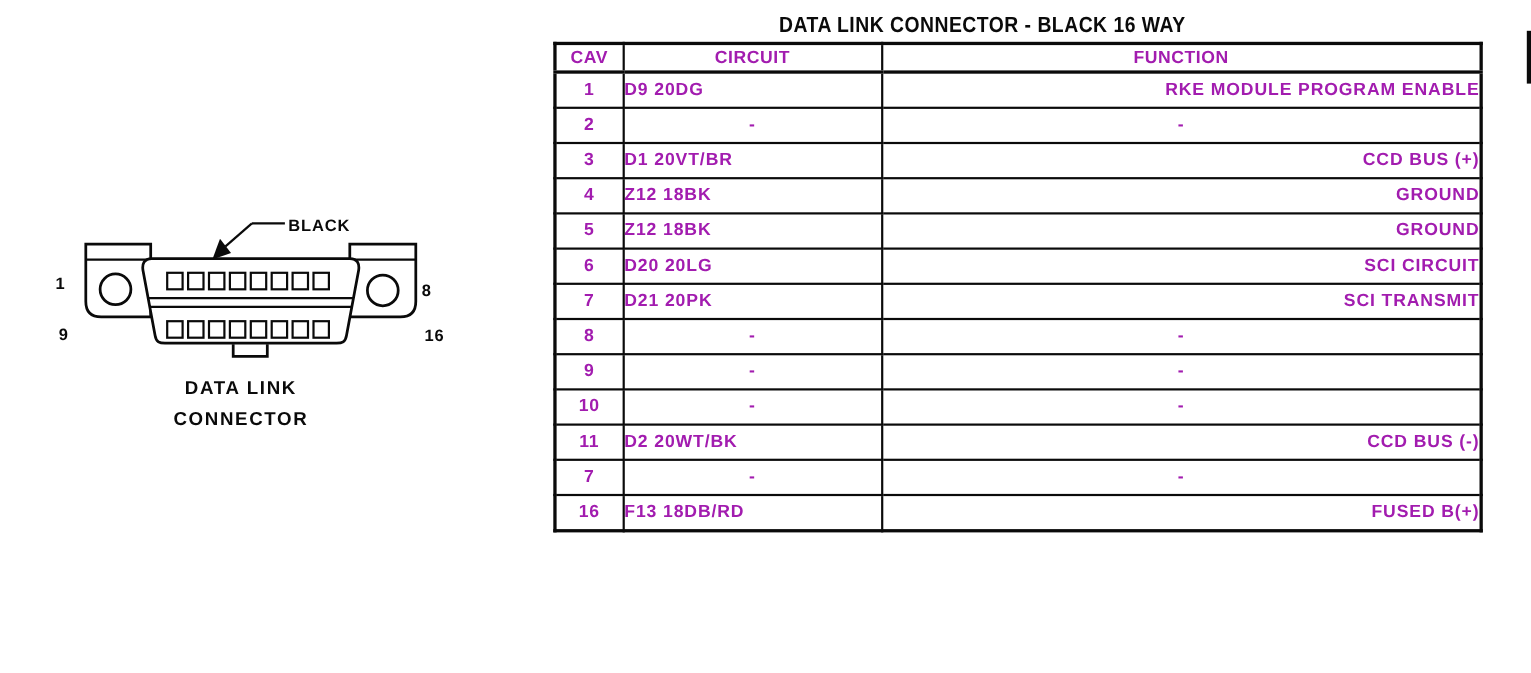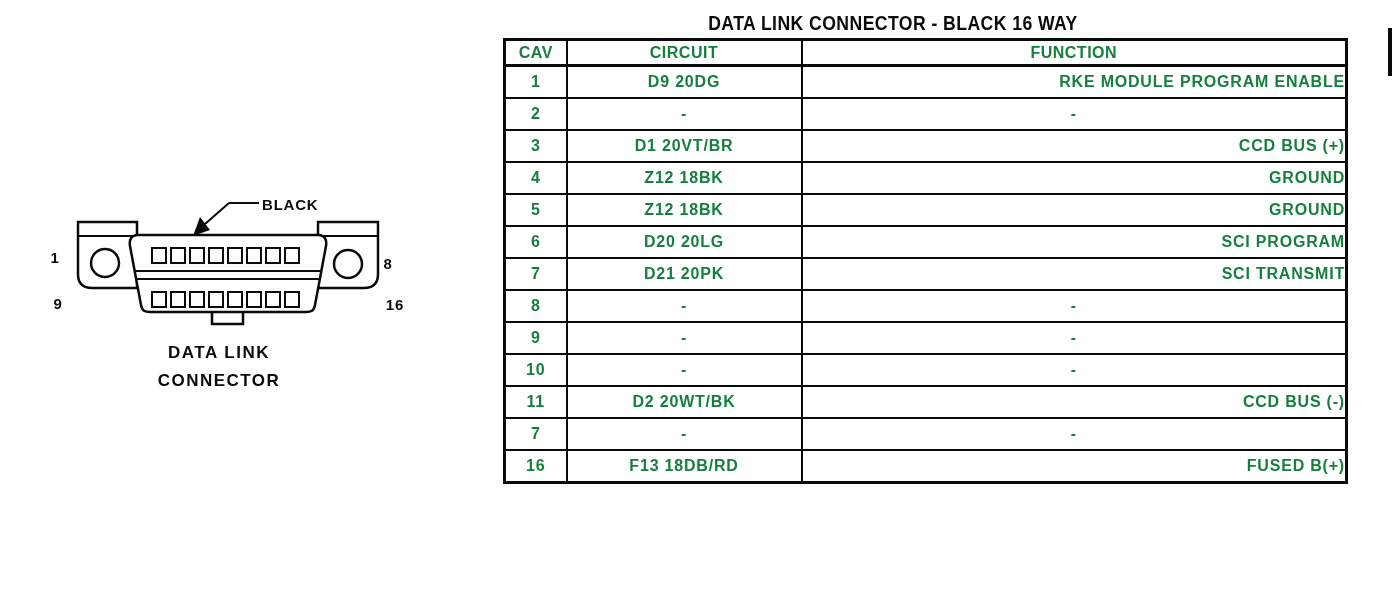--- a/index.html
+++ b/index.html
@@ -8,33 +8,33 @@
     font-family:"Liberation Sans",sans-serif;color:#111;overflow:hidden;text-decoration:underline;
   }
   .title{
     position:absolute;left:893px;top:12px;transform:translateX(-50%) scaleX(0.88);
     white-space:nowrap;font-weight:bold;font-size:20px;letter-spacing:0.5px;color:#0a0a0a;
   }
   table.pinout{
     position:absolute;left:503px;top:38px;width:842px;
     border-collapse:collapse;table-layout:fixed;
     border:3px solid #0a0a0a;
-    font-weight:bold;color:#15803d;
+    font-weight:bold;color:#a21caf;
   }
   table.pinout th{
     height:23px;font-size:16px;letter-spacing:0.5px;text-align:center;
     border:2px solid #0a0a0a;border-bottom:3px solid #0a0a0a;padding:0;
     white-space:nowrap;overflow:hidden;
   }
   table.pinout td{
     height:30px;font-size:16px;letter-spacing:0.8px;padding:0;
     border:2px solid #0a0a0a;white-space:nowrap;overflow:hidden;
   }
   td.cav{text-align:center;}
-  td.circuit{text-align:center;padding-left:9px;}
+  td.circuit{text-align:left;padding-left:9px;}
   td.function{text-align:right;padding-left:8px;border-left:3px solid #0a0a0a;}
   th.function-h{border-left:3px solid #0a0a0a;}
   tr.dash td.circuit,tr.dash td.function{text-align:center;padding-left:0;}
   svg.connector{position:absolute;left:30px;top:185px;}
   svg.connector .ln{stroke:#0a0a0a;stroke-width:2.5;fill:none;}
   svg.connector .thin{stroke:#0a0a0a;stroke-width:2;fill:none;}
   svg.connector .shape{stroke:#0a0a0a;stroke-width:2.5;fill:#ffffff;}
   svg.connector text{
     font-family:"Liberation Sans",sans-serif;font-weight:bold;fill:#0a0a0a;stroke:none;
   }
@@ -137,21 +137,21 @@
         <td class="function">GROUND</td>
       </tr>
       <tr>
         <td class="cav">5</td>
         <td class="circuit">Z12 18BK</td>
         <td class="function">GROUND</td>
       </tr>
       <tr>
         <td class="cav">6</td>
         <td class="circuit">D20 20LG</td>
-        <td class="function">SCI PROGRAM</td>
+        <td class="function">SCI CIRCUIT</td>
       </tr>
       <tr>
         <td class="cav">7</td>
         <td class="circuit">D21 20PK</td>
         <td class="function">SCI TRANSMIT</td>
       </tr>
       <tr class="dash">
         <td class="cav">8</td>
         <td class="circuit">-</td>
         <td class="function">-</td>

